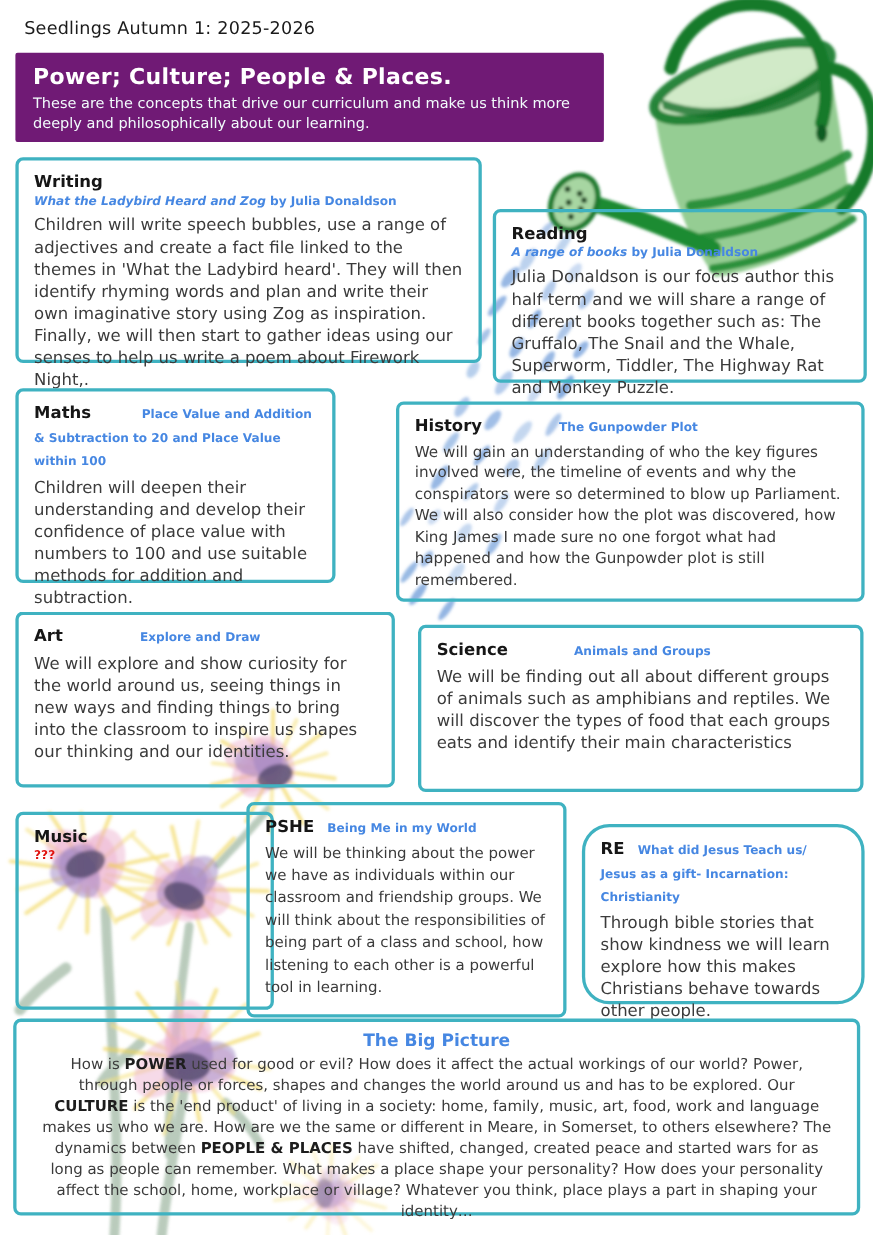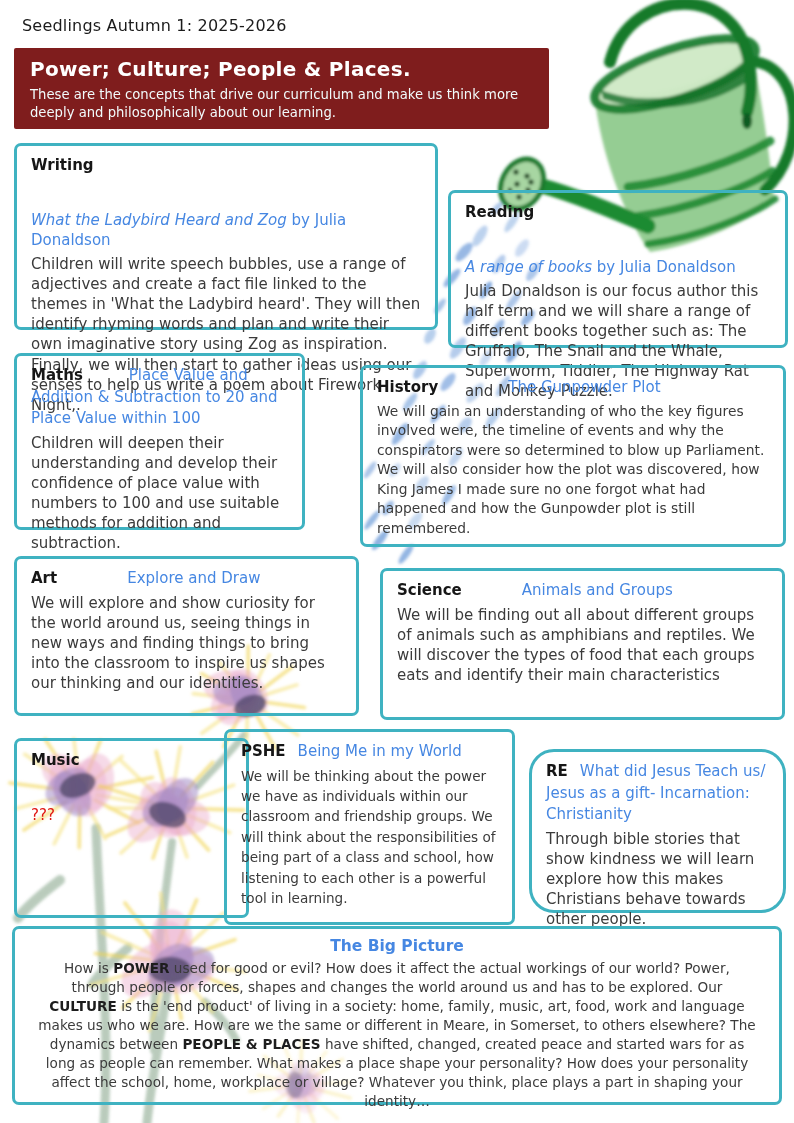--- a/index.html
+++ b/index.html
@@ -6,32 +6,32 @@
   body{
     width:794px;height:1123px;position:relative;background:#ffffff;
     font-family:"DejaVu Sans", sans-serif;overflow:hidden;
   }
   .page-header{
     position:absolute;left:22px;top:16px;font-size:16px;color:#1b1b1b;
     letter-spacing:.2px;z-index:3;
   }
   .banner{
     position:absolute;left:14px;top:48px;width:535px;height:81px;
-    background:#7f1d1d;color:#ffffff;padding:9px 16px;box-sizing:border-box;
+    background:#701a75;color:#ffffff;padding:9px 16px;box-sizing:border-box;
     border-radius:2px;z-index:3;
   }
   .banner-title{font-size:20px;font-weight:bold;letter-spacing:.3px;}
   .banner-sub{font-size:13.2px;margin-top:5px;line-height:1.35;color:#f2fbfc;}
   .box{
     position:absolute;border:3px solid #3fb2c1;border-radius:7px;
     padding:8px 14px;box-sizing:border-box;background:transparent;z-index:3;
   }
   .hd{line-height:1.35;}
   .lbl{font-weight:bold;color:#161616;font-size:15px;}
-  .topic{font-weight:normal;color:#4687e2;font-size:15px;margin-top:34px;}
+  .topic{font-weight:bold;color:#4687e2;font-size:11px;}
   .it{font-style:italic;}
   .red{color:#e01410;}
   .g12{margin-left:12px;} .g40{margin-left:46px;} .g55{margin-left:70px;}
   .g60{margin-left:70px;} .g45{margin-left:60px;}
   .body-text{
     font-size:15px;color:#3b3b3b;line-height:1.34;margin-top:4px;
     white-space:pre-line;
   }
   .lh-loose{line-height:1.5;font-size:13.6px;}
   .lh-mid{line-height:1.42;font-size:13.8px;}

